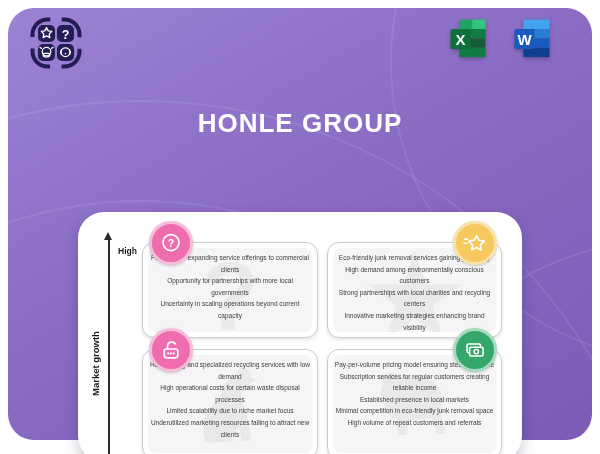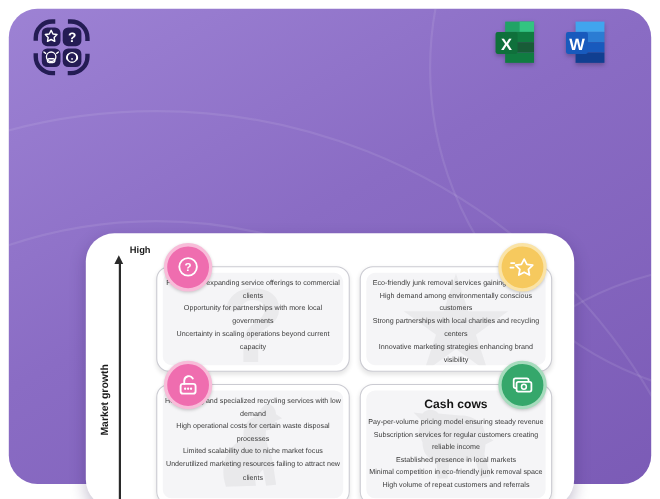--- a/index.html
+++ b/index.html
@@ -24,21 +24,21 @@
   .main-title{position:absolute;top:162px;left:0;right:0;text-align:center;color:#1d1a52;
               font-size:31px;font-weight:800;letter-spacing:.5px;}
   
   .canvas{position:absolute;left:78px;top:212px;width:444px;height:250px;background:#fff;
           border-radius:26px;box-shadow:0 6px 14px rgba(40,20,80,.25);}
   
   .y-axis-line{position:absolute;left:30px;top:27px;height:230px;width:1.5px;background:#2a2a2a;}
   .y-axis-arrow{position:absolute;left:26.2px;top:20px;width:0;height:0;
                 border-left:4.5px solid transparent;border-right:4.5px solid transparent;
                 border-bottom:8px solid #2a2a2a;}
-  .high{position:absolute;left:40px;top:10px;font-size:8.5px;font-weight:700;color:#1a1a1a;}
+  .high{position:absolute;left:40px;top:34px;font-size:8.5px;font-weight:700;color:#1a1a1a;}
   .y-label{position:absolute;left:12px;top:72px;height:112px;writing-mode:vertical-rl;
            transform:rotate(180deg);font-size:9.5px;font-weight:700;color:#1a1a1a;
            display:flex;align-items:center;}
   
   .grid{position:absolute;left:64px;top:30px;width:360px;display:grid;
         grid-template-columns:176px 175px;grid-template-rows:96px 110px;gap:11px 9px;}
   .quad{position:relative;background:#fff;border:1.5px solid #cbcbd2;border-radius:12px;
         box-shadow:0 2px 4px rgba(0,0,0,.10);padding:5px;cursor:pointer;}
   .quad-inner{position:relative;background:#f5f5f7;border-radius:8px;height:100%;overflow:hidden;}
   .quad h3{position:relative;margin:7px 0 0;font-size:11px;color:#141414;text-align:center;
@@ -112,20 +112,21 @@
         <rect x="9" y="1" width="21" height="7.5" fill="#41a5ee"></rect>
         <rect x="9" y="8.5" width="21" height="7.5" fill="#2b7cd3"></rect>
         <rect x="9" y="16" width="21" height="7.5" fill="#185abd"></rect>
         <rect x="9" y="23.5" width="21" height="7.5" fill="#103f91"></rect>
         <rect x="2" y="8.5" width="16" height="16" rx="1.5" fill="#185abd"></rect>
         <text x="10" y="21.5" font-size="12" font-weight="bold" fill="#fff" text-anchor="middle" font-family="Liberation Sans, sans-serif">W</text>
       </svg>
     </div>
   </div>
 
+  <div class="company">HONLE GROUP</div>
 
   <div class="canvas">
     <div class="y-axis-arrow"></div>
     <div class="y-axis-line"></div>
     <div class="high">High</div>
     <div class="y-label">Market growth</div>
 
     <div class="grid">
 
       <div class="quad">
@@ -203,21 +204,20 @@
             <rect x="5.6" y="8.2" width="13.5" height="8.8" rx="1.6" fill="#35a76b" stroke="#fff" stroke-width="1.6"></rect>
             <circle cx="12.3" cy="12.6" r="2.2" fill="none" stroke="#fff" stroke-width="1.4"></circle>
           </svg>
         </div>
         <div class="quad-inner">
           <div class="wm">
             <svg width="100" height="80" viewBox="0 0 110 88" fill="#1e1e2d">
               <path d="M20 20 l-8 -8 9 1 c4 -5 12 -5 16 0 l22 2 c14 0 24 8 25 20 l8 5 -8 4 -1 10 6 22 -10 2 -5 -18 -26 2 -2 16 -10 0 -1 -17 c-10 -3 -14 -10 -14 -19 l-4 -10 z"></path>
             </svg>
           </div>
-          <h3>Cash cows</h3>
           <ul>
             <li>Pay-per-volume pricing model ensuring steady revenue</li>
             <li>Subscription services for regular customers creating reliable income</li>
             <li>Established presence in local markets</li>
             <li>Minimal competition in eco-friendly junk removal space</li>
             <li>High volume of repeat customers and referrals</li>
           </ul>
         </div>
       </div>
 

